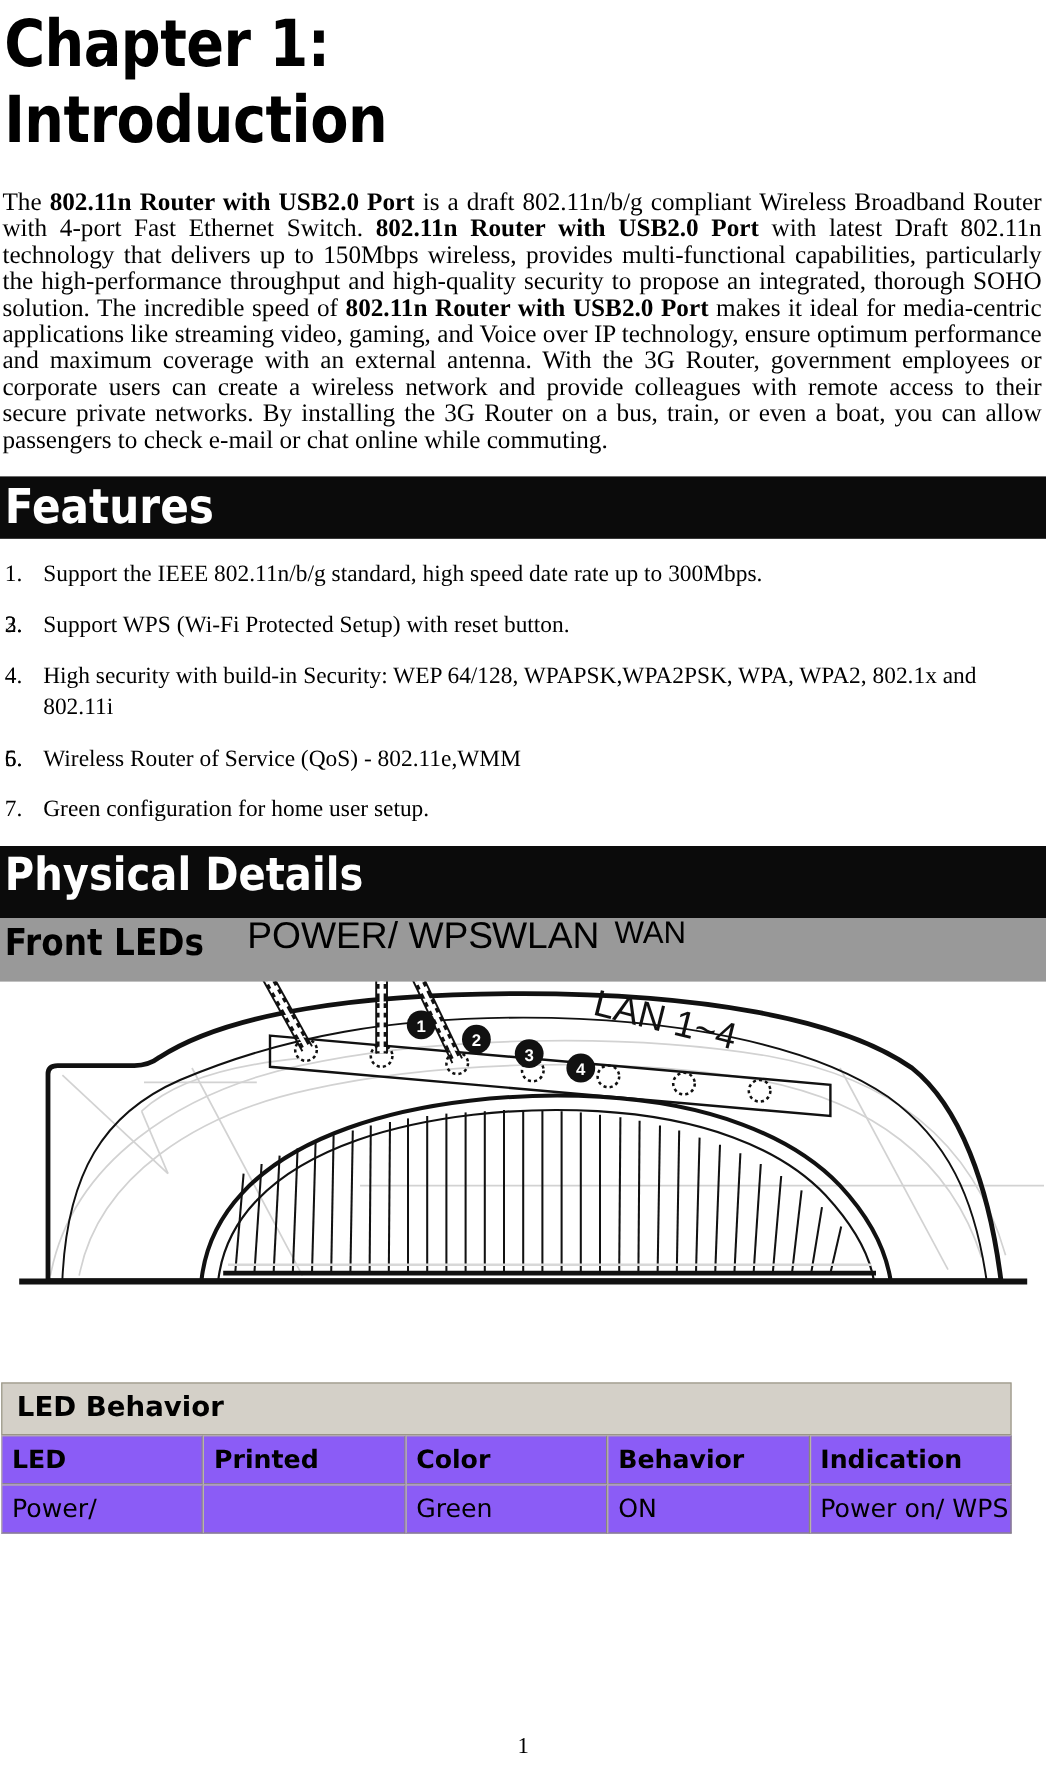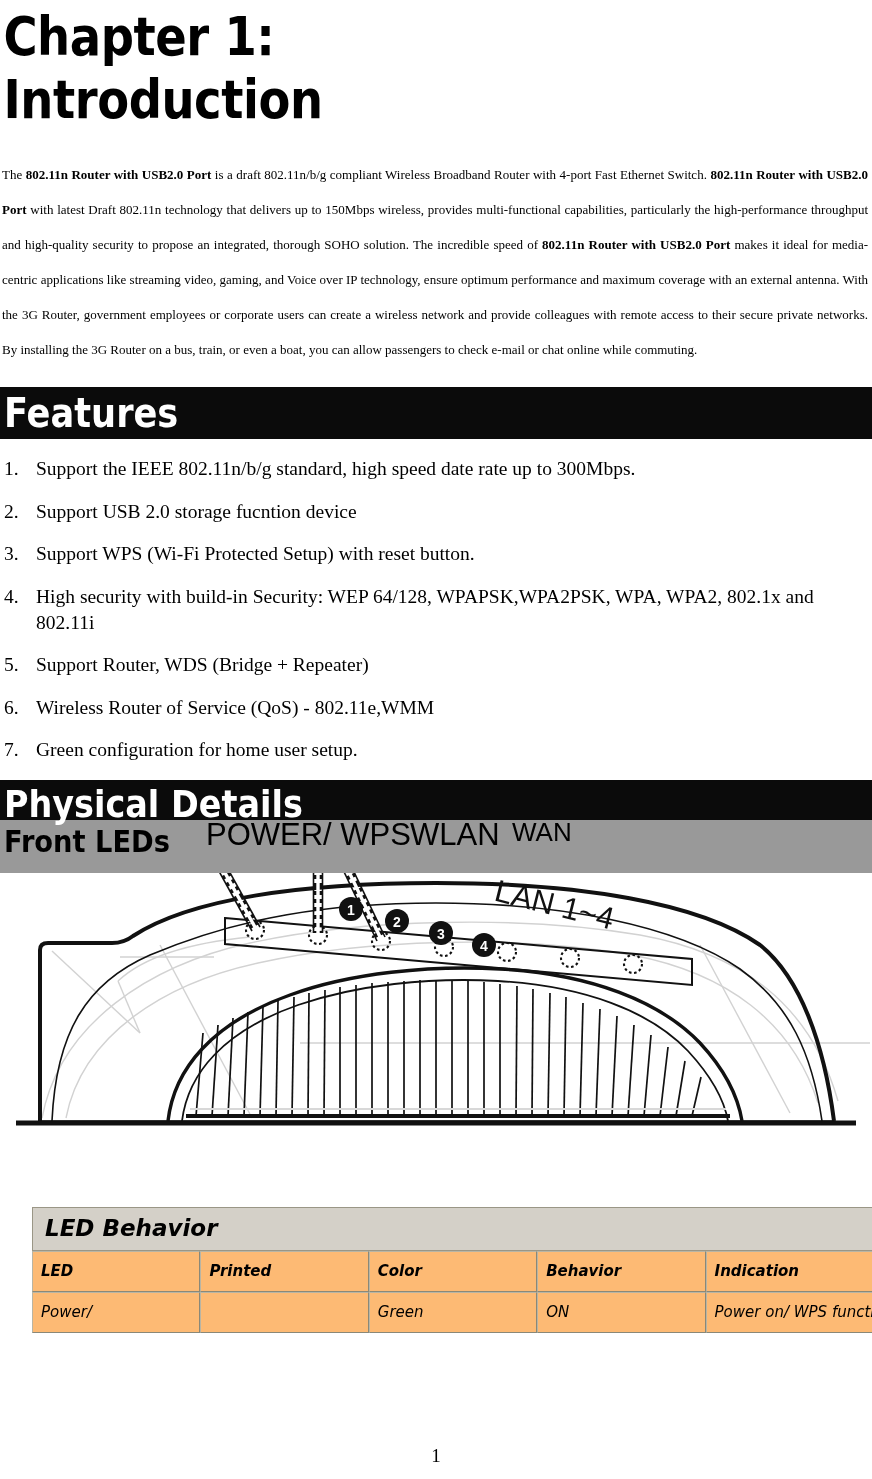--- a/index.html
+++ b/index.html
@@ -36,22 +36,22 @@
     width: 620px;
     transform: scaleX(0.86);
     transform-origin: left top;
   }
   .chapter-title .t-line { display: block; white-space: nowrap; }
 
   
   .intro-para {
     margin: 0;
     padding: 0 4px 0 2px;
-    font-size: 13px;
-    line-height: 35px;
+    font-size: 21px;
+    line-height: 22px;
     text-align: justify;
     text-justify: inter-word;
     font-family: "Liberation Serif", "DejaVu Serif", serif;
   }
   .intro-para b { font-weight: bold; }
   .spacer-a { height: 26px; }
   .spacer-b { height: 20px; }
 
   
   .banner {
@@ -75,21 +75,21 @@
     transform-origin: left center;
     white-space: nowrap;
   }
   #features-banner {
     height: 52px;
     padding: 1px 0 0 4px;
     font-size: 40px;
     line-height: 50px;
   }
   #physical-banner {
-    height: 40px;
+    height: 60px;
     padding: 0 0 0 4px;
     font-size: 38px;
     line-height: 48px;
   }
   #frontleds-banner {
     height: 53px;
     padding: 0 0 0 4px;
     font-size: 31px;
     line-height: 42px;
   }
@@ -122,43 +122,42 @@
     position: relative;
     width: 872px;
     height: 310px;
     margin: 0;
     padding: 0;
   }
   .router-figure svg { display: block; }
 
   
   .table-wrap {
-    padding: 24px 12px 0 32px;
+    padding: 24px 12px 0 1px;
     box-sizing: border-box;
-    font-style: italic;
   }
   table.led-table {
     border-collapse: separate;
     border-spacing: 0;
     width: 842px;
     font-family: "DejaVu Sans", "Liberation Sans", sans-serif;
     table-layout: fixed;
   }
   table.led-table td,
   table.led-table th {
     border: 1px solid #8a8878;
     border-top-color: #b9b5a4;
     border-left-color: #b9b5a4;
     padding: 5px 8px 6px 8px;
-    font-size: 15px;
+    font-size: 21px;
     line-height: 28px;
     font-weight: normal;
     text-align: left;
     vertical-align: middle;
-    background: #fdba74;
+    background: #8b5cf6;
     box-sizing: border-box;
     overflow: hidden;
     white-space: nowrap;
   }
   table.led-table tr.title-row td {
     background: #d4d0c8;
     font-weight: bold;
     font-size: 23px;
     padding: 6px 8px 8px 12px;
     border-color: #9a9686;
@@ -206,33 +205,31 @@
 
   <div class="list-top-gap"></div>
 
   <ol class="feature-list">
     <li>
       <span class="num">1.</span>
       <span>Support the IEEE 802.11n/b/g standard, high speed date rate up to 300Mbps.</span>
     </li>
     <li>
       <span class="num">2.</span>
-      <span>Support USB 2.0 storage fucntion device</span>
     </li>
     <li>
       <span class="num">3.</span>
       <span>Support WPS (Wi-Fi Protected Setup) with reset button.</span>
     </li>
     <li>
       <span class="num">4.</span>
       <span>High security with build-in Security: WEP 64/128, WPAPSK,WPA2PSK, WPA, WPA2, 802.1x and 802.11i</span>
     </li>
     <li>
       <span class="num">5.</span>
-      <span>Support Router, WDS (Bridge + Repeater)</span>
     </li>
     <li>
       <span class="num">6.</span>
       <span>Wireless Router of Service (QoS) - 802.11e,WMM</span>
     </li>
     <li>
       <span class="num">7.</span>
       <span>Green configuration for home user setup.</span>
     </li>
   </ol>

